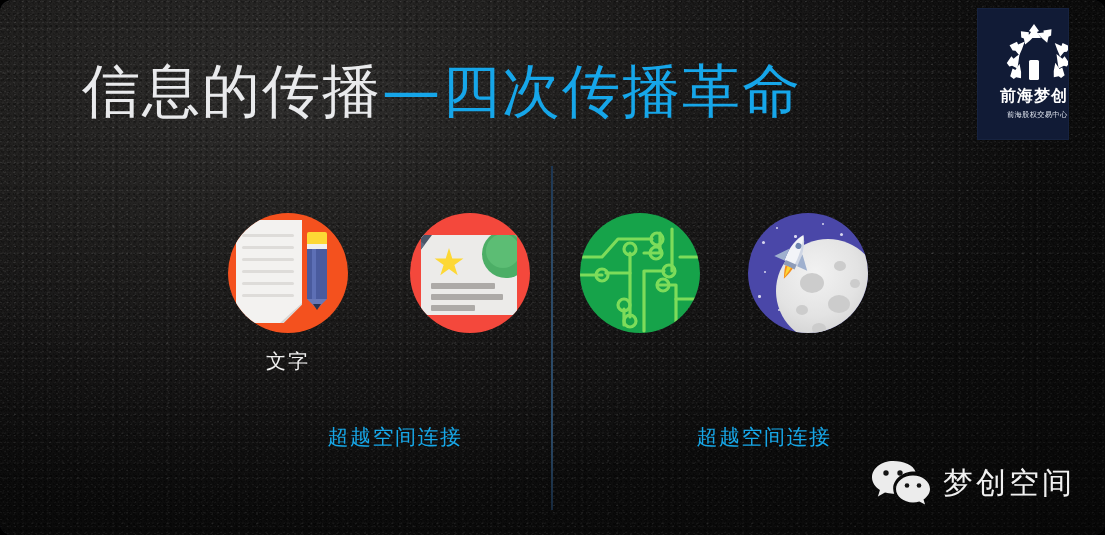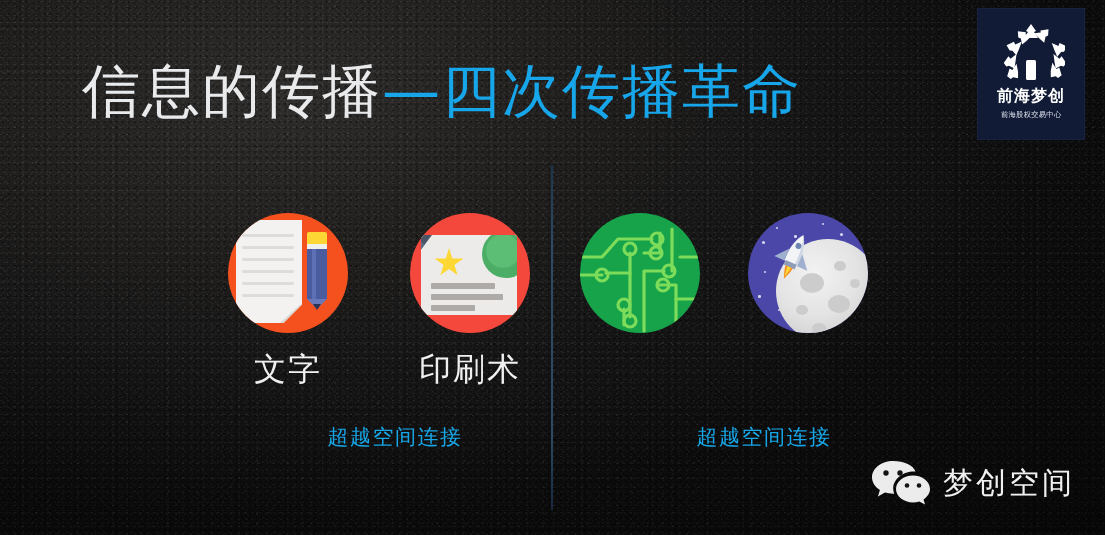--- a/index.html
+++ b/index.html
@@ -1,20 +1,20 @@
 <!DOCTYPE html>
 <html><head>
 <meta charset="utf-8">
 <style>
   html,body{margin:0;padding:0;background:#000;}
   body{width:1105px;height:535px;overflow:hidden;
        font-family:"DejaVu Sans","Liberation Sans",sans-serif;}
 
   #slide{position:relative;width:1105px;height:535px;overflow:hidden;
-         background:#0f172a;}
+         background:#0f172a;border-radius:12px;}
 
   
   .bg-base{position:absolute;inset:0;
     background:
       radial-gradient(ellipse 780px 420px at 26% 18%, #2b2a29 0%, #1d1c1b 38%, #121111 68%, #0a0a0a 100%),
       #0b0b0b;}
   .bg-grain{position:absolute;inset:0;opacity:.55;
     background-image:
       radial-gradient(circle at 12% 22%, rgba(255,255,255,.13) 0 .7px, transparent 1px),
       radial-gradient(circle at 33% 61%, rgba(255,255,255,.10) 0 .7px, transparent 1px),
@@ -32,23 +32,23 @@
   .bg-vig{position:absolute;inset:0;
     background:radial-gradient(ellipse 120% 115% at 38% 30%, rgba(0,0,0,0) 38%, rgba(0,0,0,.55) 82%, rgba(0,0,0,.8) 100%);}
 
   
   .title{position:absolute;left:82px;top:62px;white-space:nowrap;
          font-size:58px;letter-spacing:2px;line-height:1;font-weight:400;}
   .title .w{color:#e9eaec;}
   .title .c{color:#16a6e9;}
 
   
-  .logo{position:absolute;left:977px;top:8px;width:108px;height:132px;
+  .logo{position:absolute;left:977px;top:8px;width:92px;height:132px;
         background:#111b36;border:1px solid #16223f;box-sizing:border-box;
-        display:flex;flex-direction:column;align-items:center;}
+        display:flex;flex-direction:column;align-items:flex-end;}
   .logo-mark{width:68px;height:62px;margin-top:13px;position:relative;}
   .logo-cn{color:#fff;font-size:16px;letter-spacing:1px;margin-top:2px;font-weight:700;}
   .logo-sub{color:#dfe4ee;font-size:7.5px;letter-spacing:.3px;margin-top:3px;transform:scale(.97);}
 
   
   .divider{position:absolute;left:551px;top:166px;width:2px;height:344px;
            background:linear-gradient(180deg,#1d3550 0%,#2b4a68 22%,#2b4a68 78%,#16283c 100%);}
 
   
   .icons{position:absolute;left:0;top:213px;width:1105px;height:125px;}
@@ -90,21 +90,21 @@
 
   
   .c4{background:#4a47a8;}
   .moon{position:absolute;left:28px;top:26px;width:104px;height:104px;border-radius:50%;
         background:radial-gradient(circle at 38% 33%,#f2f2f2 0%,#e3e3e3 45%,#cfcfcf 75%,#bdbdbd 100%);}
   .crater{position:absolute;border-radius:50%;background:#cccccc;}
   .starpt{position:absolute;background:#d8d7ef;border-radius:50%;}
   .shuttle{position:absolute;left:26px;top:18px;width:40px;height:50px;transform:rotate(24deg);}
 
   
-  .lbl{position:absolute;top:348px;color:#f0f0f0;font-size:32px;letter-spacing:2px;
+  .lbl{position:absolute;top:348px;color:#f0f0f0;font-size:20px;letter-spacing:2px;
        text-align:center;white-space:nowrap;}
 
   
   .cap{position:absolute;top:423px;color:#17a7e8;font-size:21px;letter-spacing:1.5px;
        text-align:center;white-space:nowrap;}
 
   
   .wechat{position:absolute;left:872px;top:461px;display:flex;align-items:center;gap:13px;}
   .wx-mark{position:relative;width:58px;height:45px;}
   .wx-name{color:#f0f0f0;font-size:30px;letter-spacing:3px;}
@@ -244,21 +244,20 @@
             <path d="M16 37 C17 43 19 47 20 50 C21 47 23 43 24 37Z" fill="#f4901e"></path>
             <path d="M18 37 C18.6 42 19.4 45 20 48 C20.6 45 21.4 42 22 37Z" fill="#fdd835"></path>
             <circle cx="20" cy="14" r="3" fill="#6f86b0"></circle>
           </svg>
         </div>
       </div>
     </div>
   </div>
 
   <div class="lbl" style="left:228px;width:120px">文字</div>
-  <div class="lbl" style="left:410px;width:120px">印刷术</div>
 
   <div class="cap" style="left:275px;width:240px">超越空间连接</div>
   <div class="cap" style="left:644px;width:240px">超越空间连接</div>
 
   <div class="wechat">
     <div class="wx-mark">
       <svg viewBox="0 0 58 45" width="58" height="45">
         <g fill="#ececec">
           <path d="M21 0 C9.5 0 0 7.3 0 16.3 c0 5.1 3.1 9.7 7.9 12.7 l-2 6.4 7.1 -3.8 c2.5 .7 5.2 1.1 8 1.1 l1.2 0 C21.6 31.1 21.2 29.4 21.2 27.6 21.2 18.2 30.6 10.6 42.2 10.6 l1.3 0 C41.5 4.5 32.3 0 21 0Z"></path>
           <circle cx="14" cy="12" r="2.7" fill="#141414"></circle>

